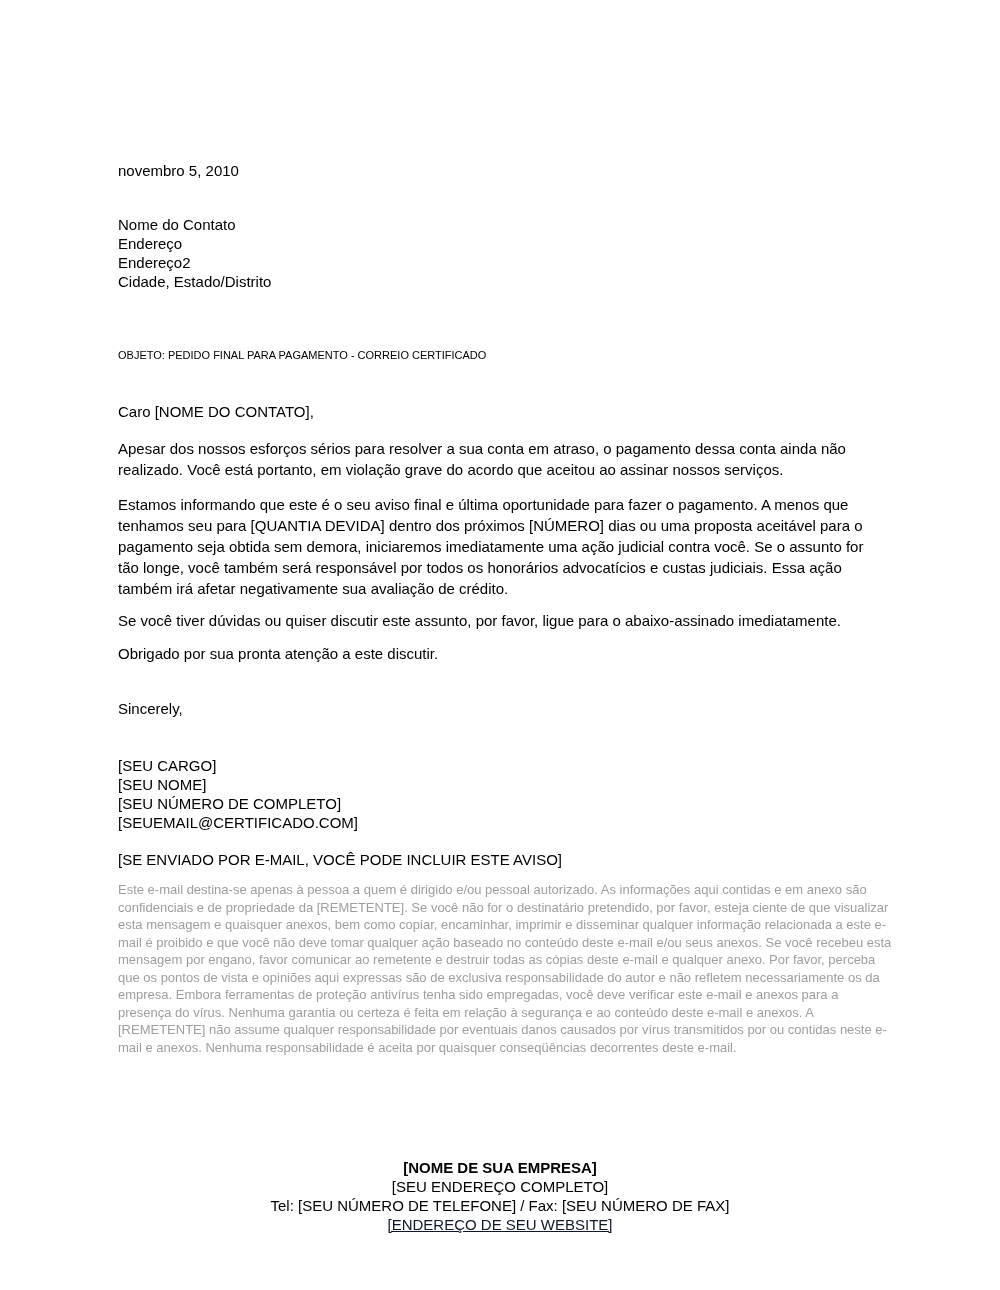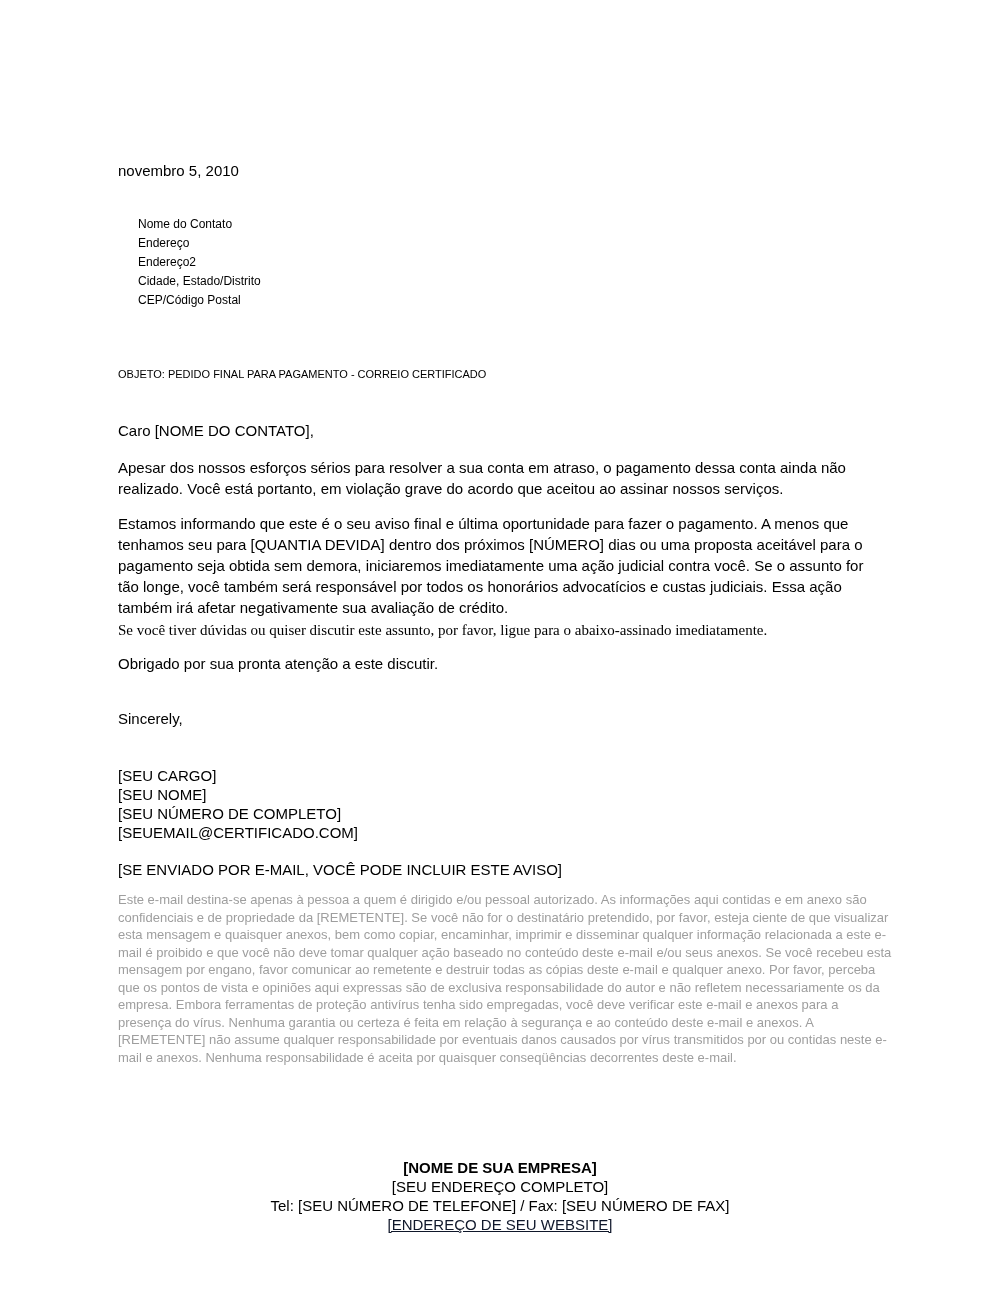--- a/index.html
+++ b/index.html
@@ -27,36 +27,35 @@
     font-size: 15px;
     line-height: 21px;
     color: #000000;
   }
   .date-line {
     font-size: 15px;
     line-height: 21px;
   }
   .recipient-block {
     margin-top: 34px;
-    font-size: 12px;
+    font-size: 15px;
     line-height: 19px;
-    margin-left: 20px;
   }
   .subject-line {
     margin-top: 54px;
     font-size: 11px;
     line-height: 21px;
     font-weight: normal;
   }
   .salutation {
     margin-top: 35px;
   }
   .para-1 { margin-top: 16px; }
   .para-2 { margin-top: 14px; }
-  .para-3 { margin-top: 2px; font-family: Liberation Serif, serif; }
+  .para-3 { margin-top: 11px; }
   .para-4 { margin-top: 12px; }
   .closing {
     margin-top: 34px;
   }
   .signature-block {
     margin-top: 37px;
     font-size: 15px;
     line-height: 19px;
   }
   .notice-line {
@@ -95,21 +94,20 @@
 <div class="page">
   <div class="content">
 
     <div class="date-line">novembro 5, 2010</div>
 
     <div class="recipient-block">
       <div>Nome do Contato</div>
       <div>Endereço</div>
       <div>Endereço2</div>
       <div>Cidade, Estado/Distrito</div>
-      <div>CEP/Código Postal</div>
     </div>
 
     <div class="subject-line">OBJETO: PEDIDO FINAL PARA PAGAMENTO - CORREIO CERTIFICADO</div>
 
     <div class="body-text salutation">Caro [NOME DO CONTATO],</div>
 
     <p class="body-text para-1" style="margin-bottom:0;">Apesar dos nossos esforços sérios para resolver a sua conta em atraso, o pagamento dessa conta ainda não realizado. Você está portanto, em violação grave do acordo que aceitou ao assinar nossos serviços.</p>
     <p class="body-text para-2" style="margin-bottom:0;">Estamos informando que este é o seu aviso final e última oportunidade para fazer o pagamento. A menos que tenhamos seu para [QUANTIA DEVIDA] dentro dos próximos [NÚMERO] dias ou uma proposta aceitável para o pagamento seja obtida sem demora, iniciaremos imediatamente uma ação judicial contra você. Se o assunto for tão longe, você também será responsável por todos os honorários advocatícios e custas judiciais. Essa ação também irá afetar negativamente sua avaliação de crédito.</p>
     <p class="body-text para-3" style="margin-bottom:0;">Se você tiver dúvidas ou quiser discutir este assunto, por favor, ligue para o abaixo-assinado imediatamente.</p>
     <p class="body-text para-4" style="margin-bottom:0;">Obrigado por sua pronta atenção a este discutir.</p>

